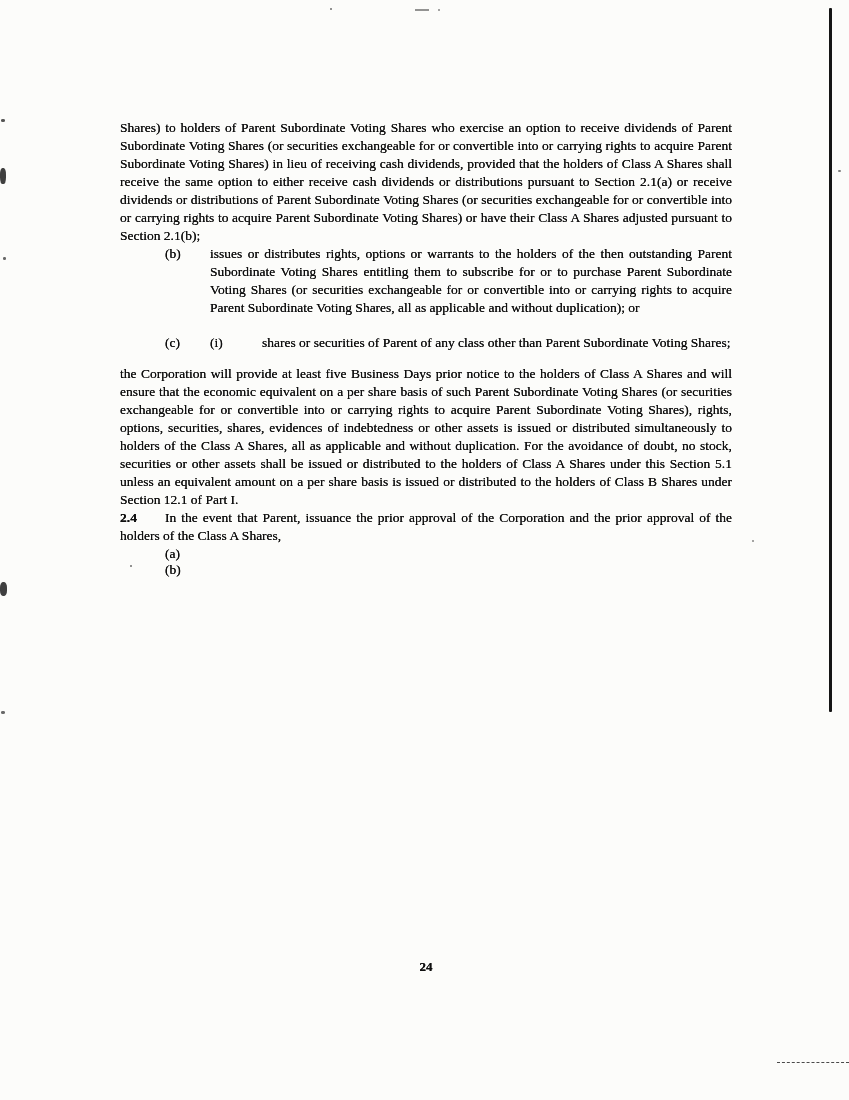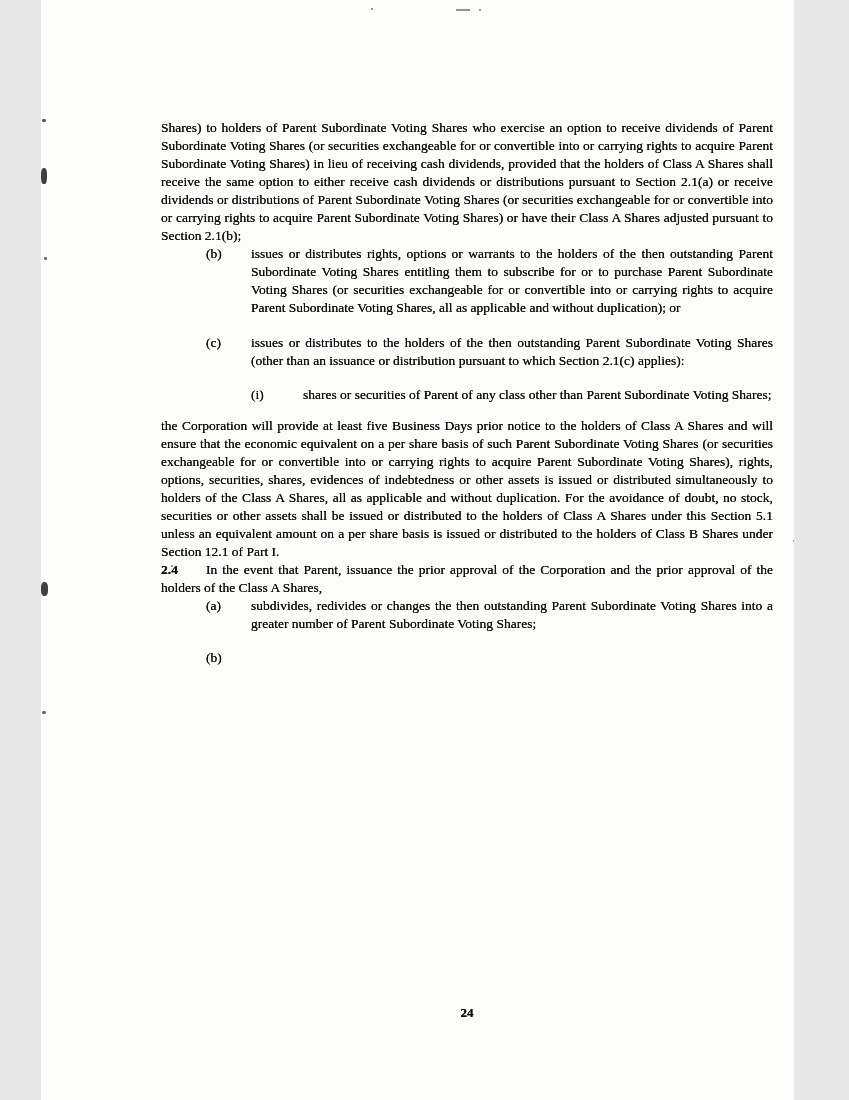--- a/index.html
+++ b/index.html
@@ -2,27 +2,26 @@
 <html><head>
 <meta charset="utf-8">
 <style>
   html, body {
     margin: 0;
     padding: 0;
     background: #e8e8e8;
   }
   .page {
     position: relative;
-    width: 753px;
+    width: 849px;
     height: 1100px;
     background: #fcfcfa;
     overflow: hidden;
     font-family: "Liberation Serif", "DejaVu Serif", serif;
     color: #101010;
-    margin-left: 41px;
   }
   .text-block {
     position: absolute;
     left: 120px;
     top: 119px;
     width: 612px;
     font-size: 13.5px;
     line-height: 18px;
     text-shadow: 0 0 0.35px currentColor;
   }
@@ -67,21 +66,21 @@
     width: 45px;
     font-weight: 600;
   }
   .mb16 { margin-bottom: 16px; }
   .mb14 { margin-bottom: 14px; }
   .mb13 { margin-bottom: 13px; }
   .mb0  { margin-bottom: 0; }
 
   .page-number {
     position: absolute;
-    top: 1005px;
+    top: 959px;
     left: 120px;
     width: 612px;
     text-align: center;
     font-size: 13px;
     font-weight: 600;
     text-shadow: 0 0 0.35px currentColor;
   }
 
   
   .vline-right {
@@ -140,37 +139,35 @@
 
     <p class="cont-para">Shares) to holders of Parent Subordinate Voting Shares who exercise an option to receive dividends of Parent Subordinate Voting Shares (or securities exchangeable for or convertible into or carrying rights to acquire Parent Subordinate Voting Shares) in lieu of receiving cash dividends, provided that the holders of Class A Shares shall receive the same option to either receive cash dividends or distributions pursuant to Section 2.1(a) or receive dividends or distributions of Parent Subordinate Voting Shares (or securities exchangeable for or convertible into or carrying rights to acquire Parent Subordinate Voting Shares) or have their Class A Shares adjusted pursuant to Section 2.1(b);</p>
 
     <div class="clause">
       <span class="clause-label">(b)</span>
       <p class="para-justify">issues or distributes rights, options or warrants to the holders of the then outstanding Parent Subordinate Voting Shares entitling them to subscribe for or to purchase Parent Subordinate Voting Shares (or securities exchangeable for or convertible into or carrying rights to acquire Parent Subordinate Voting Shares, all as applicable and without duplication); or</p>
     </div>
 
     <div class="clause mb16">
       <span class="clause-label">(c)</span>
-      <p class="para-justify">issues or distributes to the holders of the then outstanding Parent Subordinate Voting Shares (other than an issuance or distribution pursuant to which Section 2.1(c) applies):</p>
     </div>
 
     <div class="subclause mb13">
       <span class="clause-label">(i)</span>
       <p class="para-justify">shares or securities of Parent of any class other than Parent Subordinate Voting Shares;</p>
     </div>
 
 
 
     <p class="closing-para">the Corporation will provide at least five Business Days prior notice to the holders of Class A Shares and will ensure that the economic equivalent on a per share basis of such Parent Subordinate Voting Shares (or securities exchangeable for or convertible into or carrying rights to acquire Parent Subordinate Voting Shares), rights, options, securities, shares, evidences of indebtedness or other assets is issued or distributed simultaneously to holders of the Class A Shares, all as applicable and without duplication.  For the avoidance of doubt, no stock, securities or other assets shall be issued or distributed to the holders of Class A Shares under this Section 5.1 unless an equivalent amount on a per share basis is issued or distributed to the holders of Class B Shares under Section 12.1 of Part I.</p>
 
     <p class="section-para"><span class="sec-num">2.4</span><span>In the event that Parent, issuance the prior approval of the Corporation and the prior approval of the holders of the Class A Shares,</span></p>
 
     <div class="clause mb16">
       <span class="clause-label">(a)</span>
-      <p class="para-justify">subdivides, redivides or changes the then outstanding Parent Subordinate Voting Shares into a greater number of Parent Subordinate Voting Shares;</p>
     </div>
 
     <div class="clause mb0">
       <span class="clause-label">(b)</span>
     </div>
 
   </main>
 
   <div class="page-number">24</div>
 

